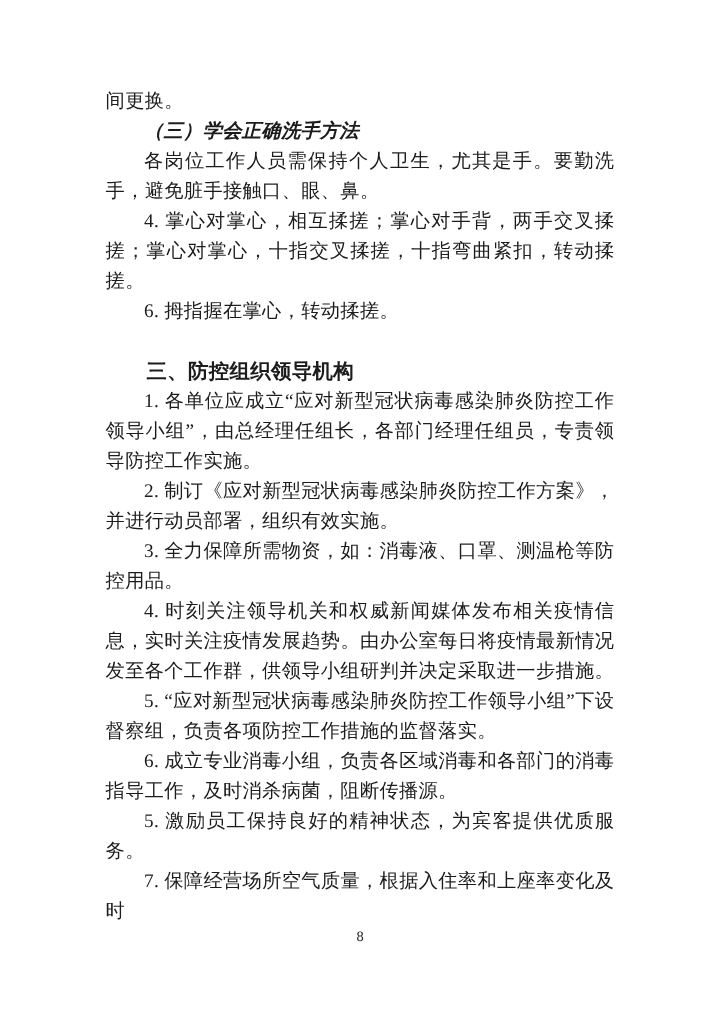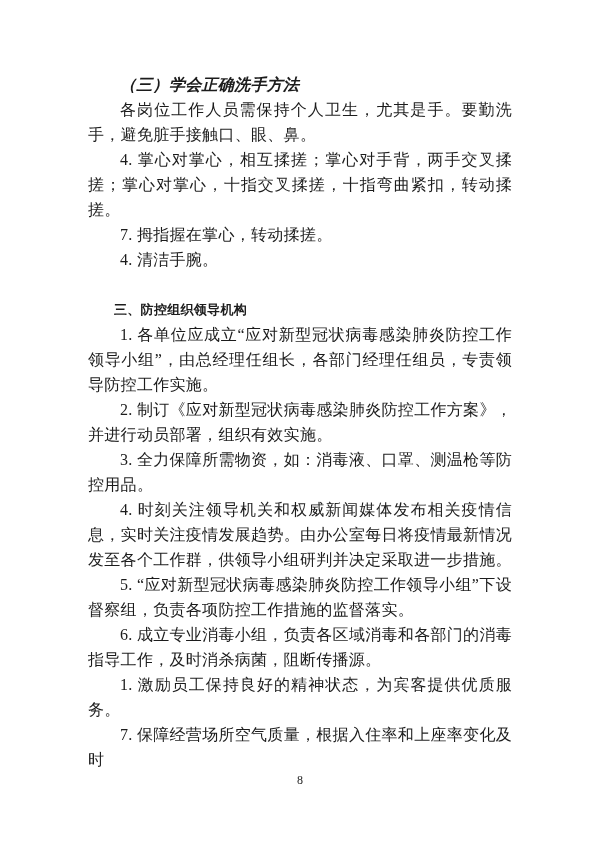--- a/index.html
+++ b/index.html
@@ -35,21 +35,21 @@
     text-indent: 0;
   }
   p.subsection-heading {
     font-weight: bold;
     font-family: "Liberation Serif", "DejaVu Serif", serif;
     font-style: italic;
   }
   p.section-heading {
     font-weight: bold;
     font-family: "Liberation Sans", "DejaVu Sans", sans-serif;
-    font-size: 13px;
+    font-size: 17px;
   }
   .blank-line {
     height: 25px;
   }
   .page-footer {
     position: absolute;
     top: 771px;
     left: 0;
     width: 600px;
     text-align: center;
@@ -57,30 +57,30 @@
     font-size: 12px;
     line-height: 18px;
     color: #1c1c1c;
   }
 </style>
 </head>
 <body>
 
 <div class="doc-page">
   <div class="doc-content">
+    <p class="no-indent">间更换。</p>
     <p class="subsection-heading">（三）学会正确洗手方法</p>
     <p>各岗位工作人员需保持个人卫生，尤其是手。要勤洗手，避免脏手接触口、眼、鼻。</p>
     <p>4. 掌心对掌心，相互揉搓；掌心对手背，两手交叉揉搓；掌心对掌心，十指交叉揉搓，十指弯曲紧扣，转动揉搓。</p>
-    <p>7. 拇指握在掌心，转动揉搓。</p>
-    <p>4. 清洁手腕。</p>
+    <p>6. 拇指握在掌心，转动揉搓。</p>
     <div class="blank-line"></div>
     <p class="section-heading">三、防控组织领导机构</p>
     <p>1. 各单位应成立“应对新型冠状病毒感染肺炎防控工作领导小组”，由总经理任组长，各部门经理任组员，专责领导防控工作实施。</p>
     <p>2. 制订《应对新型冠状病毒感染肺炎防控工作方案》，并进行动员部署，组织有效实施。</p>
     <p>3. 全力保障所需物资，如：消毒液、口罩、测温枪等防控用品。</p>
     <p>4. 时刻关注领导机关和权威新闻媒体发布相关疫情信息，实时关注疫情发展趋势。由办公室每日将疫情最新情况发至各个工作群，供领导小组研判并决定采取进一步措施。</p>
     <p>5. “应对新型冠状病毒感染肺炎防控工作领导小组”下设督察组，负责各项防控工作措施的监督落实。</p>
     <p>6. 成立专业消毒小组，负责各区域消毒和各部门的消毒指导工作，及时消杀病菌，阻断传播源。</p>
-    <p>1. 激励员工保持良好的精神状态，为宾客提供优质服务。</p>
+    <p>5. 激励员工保持良好的精神状态，为宾客提供优质服务。</p>
     <p>7. 保障经营场所空气质量，根据入住率和上座率变化及时</p>
   </div>
   <div class="page-footer">8</div>
 </div>
 
 </body></html>

